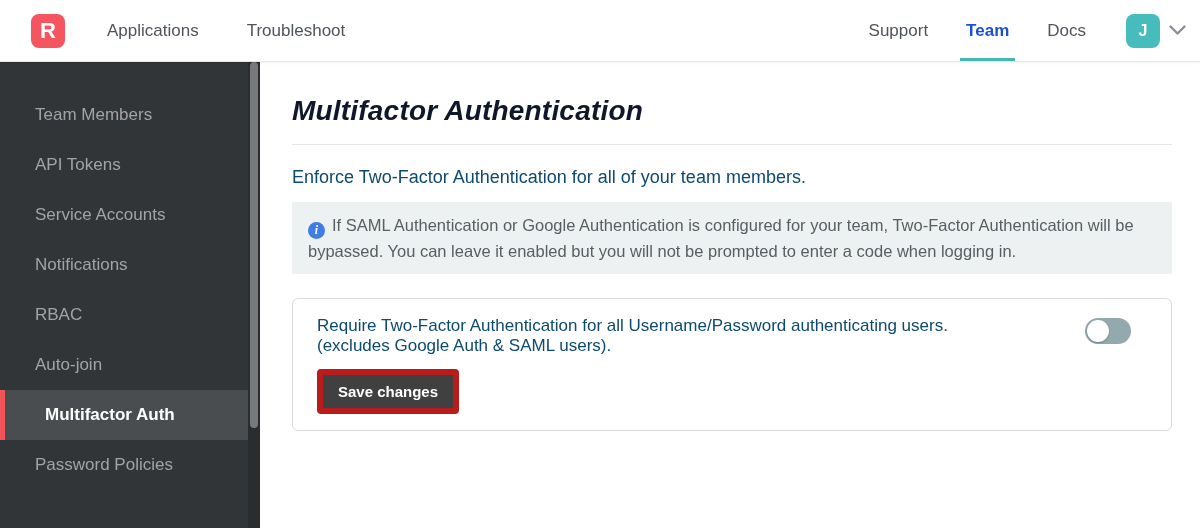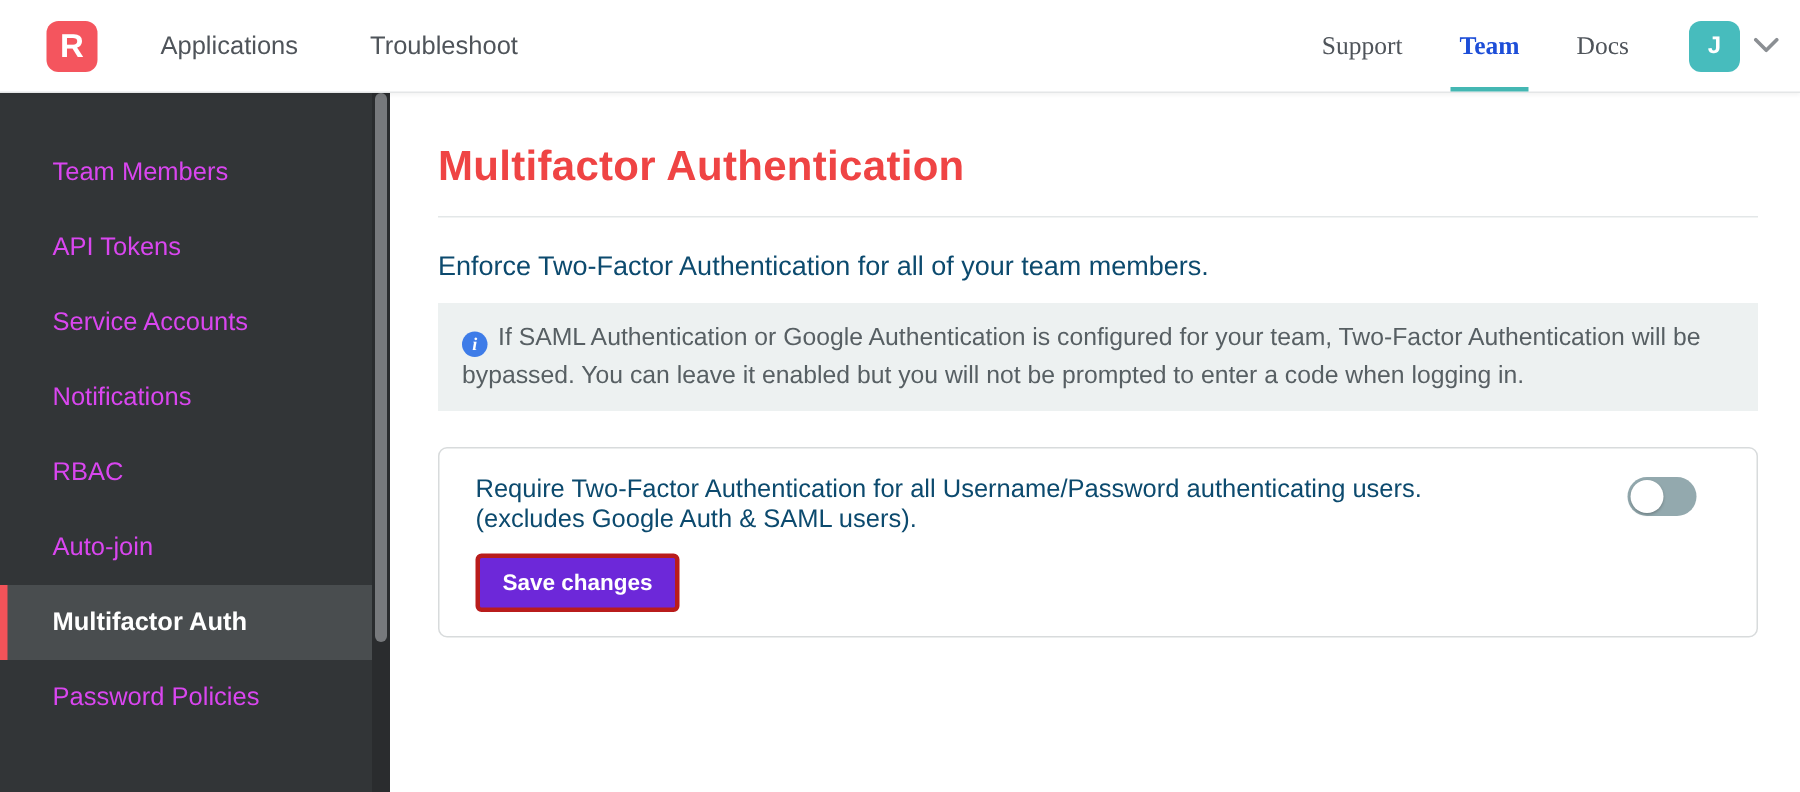--- a/index.html
+++ b/index.html
@@ -22,47 +22,47 @@
     width:34px; height:34px; border-radius:8px; background:#f4555e;
     display:flex; align-items:center; justify-content:center; cursor:pointer;
   }
   .logo span { color:#fff; font-weight:700; font-size:22px; line-height:1; }
   .nav-item {
     font-size:17px; color:#4f545a; text-decoration:none; cursor:pointer;
     height:100%; display:flex; align-items:center; position:relative; padding:0 6px;
   }
   .nav-left .nav-item { margin-left:36px; }
   .nav-right { display:flex; align-items:center; height:100%; padding-right:14px; }
-  .nav-right .nav-item { margin-left:26px;font-family:Liberation Serif, serif; }
+  .nav-right .nav-item { margin-left:26px; }
   .nav-item.active .nav-label { font-weight:700; color:#1d4ed8; }
   .tab-underline { position:absolute; left:0; right:0; bottom:0; height:3px; background:#44b7b3; }
   .user-menu { display:flex; align-items:center; margin-left:34px; cursor:pointer; height:100%; }
   .avatar {
     width:34px; height:34px; border-radius:8px; background:#47bcbd; color:#fff;
     font-size:16px; font-weight:600; display:flex; align-items:center; justify-content:center;
   }
   .chevron { margin-left:9px; display:flex; align-items:center; }
 
   
   .sidebar { position:absolute; top:62px; left:0; width:260px; height:466px; background:#323537; }
   .side-list { position:absolute; top:0; left:0; width:248px; padding-top:28px; }
   .side-item {
     height:50px; display:flex; align-items:center; padding-left:35px;
-    color:#d946ef; font-size:17px; cursor:pointer; white-space:nowrap;
+    color:#a3a3a3; font-size:17px; cursor:pointer; white-space:nowrap;
   }
   .side-item.active {
-    background:#494d4f; border-left:5px solid #f25359; padding-left:30px;
+    background:#494d4f; border-left:5px solid #f25359; padding-left:40px;
     color:#fff; font-weight:600;
   }
   .scroll-track { position:absolute; top:0; right:0; width:12px; height:100%; background:#2a2c2e; }
   .scroll-thumb { position:absolute; top:0; left:2px; width:8px; height:366px; background:#77797c; border-radius:4px; cursor:pointer; }
 
   
   .content { position:absolute; top:62px; left:260px; width:940px; height:466px; background:#fff; padding:0 28px 0 32px; }
-  .page-title { margin:33px 0 0; font-size:28px; color:#ef4444; font-weight:700; letter-spacing:.2px; }
+  .page-title { margin:33px 0 0; font-size:28px; color:#0f172a; font-weight:700; letter-spacing:.2px;font-style:italic; }
   .title-divider { border:none; border-top:1px solid #e3e7e8; margin:17px 0 0; }
   .subtitle { margin:22px 0 0; font-size:18px; color:#0c4a6e; }
   .info-box {
     margin-top:14px; background:#edf1f1; padding:11px 16px;
     font-size:16.5px; color:#575f63; line-height:1.5;
   }
   .info-icon {
     display:inline-flex; width:17px; height:17px; border-radius:50%;
     background:#3e7ce8; color:#fff; font-size:12px; font-weight:700;
     align-items:center; justify-content:center; vertical-align:-3px; margin-right:7px;
@@ -74,21 +74,21 @@
   .card-label span { display:block; }
   .toggle {
     width:46px; height:26px; border-radius:13px; background:#93a9ae;
     position:relative; flex-shrink:0; margin:2px 18px 0 24px; cursor:pointer;
   }
   .toggle-knob {
     position:absolute; top:2px; left:2px; width:22px; height:22px;
     border-radius:50%; background:#fff; box-shadow:0 1px 2px rgba(0,0,0,.25);
   }
   .save-btn {
-    margin-top:13px; background:#6d28d9; border:3px solid #b91c1c; border-radius:4px;
+    margin-top:13px; background:#404040; border:6px solid #b91c1c; border-radius:4px;
     color:#fff; font-weight:700; font-size:15px; padding:8px 15px;
     cursor:pointer; font-family:inherit;
   }
 </style>
 </head>
 <body>
 
 <header class="navbar">
   <div class="nav-left">
     <a class="logo">

